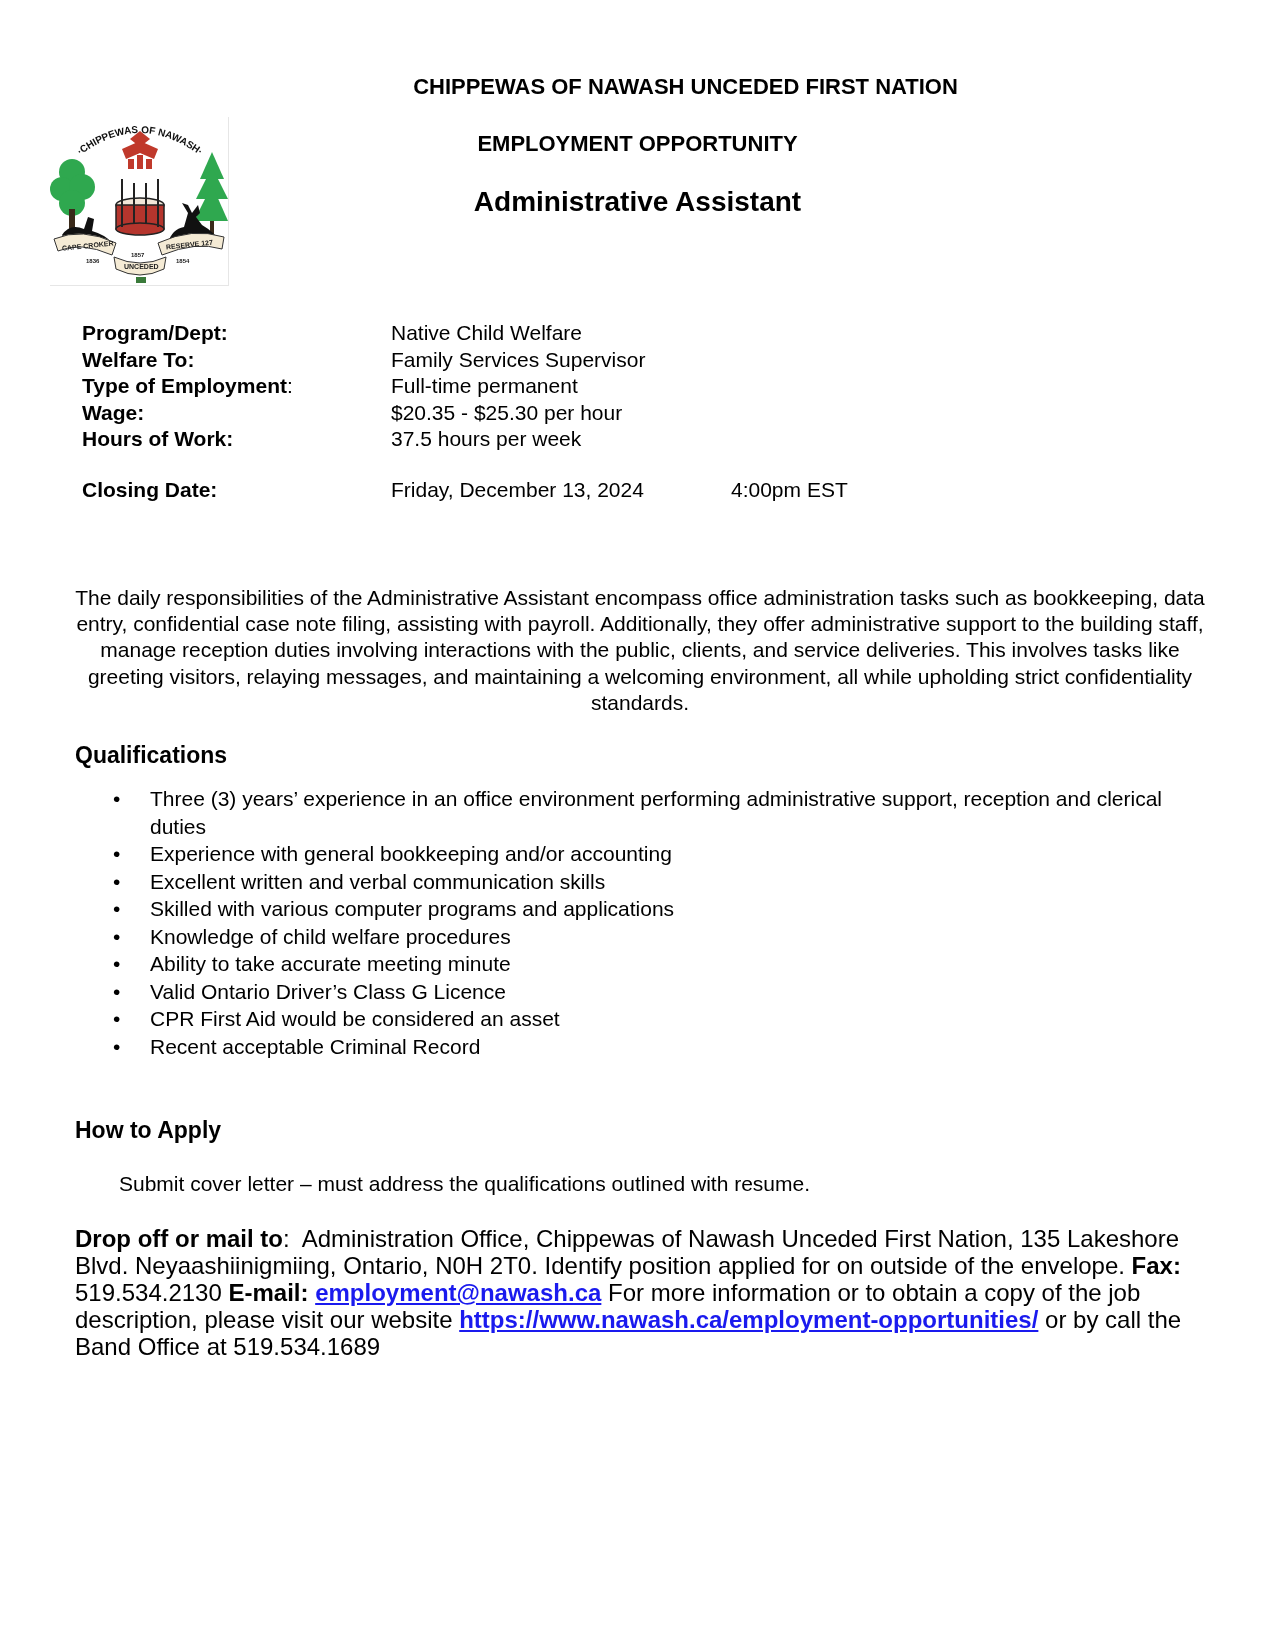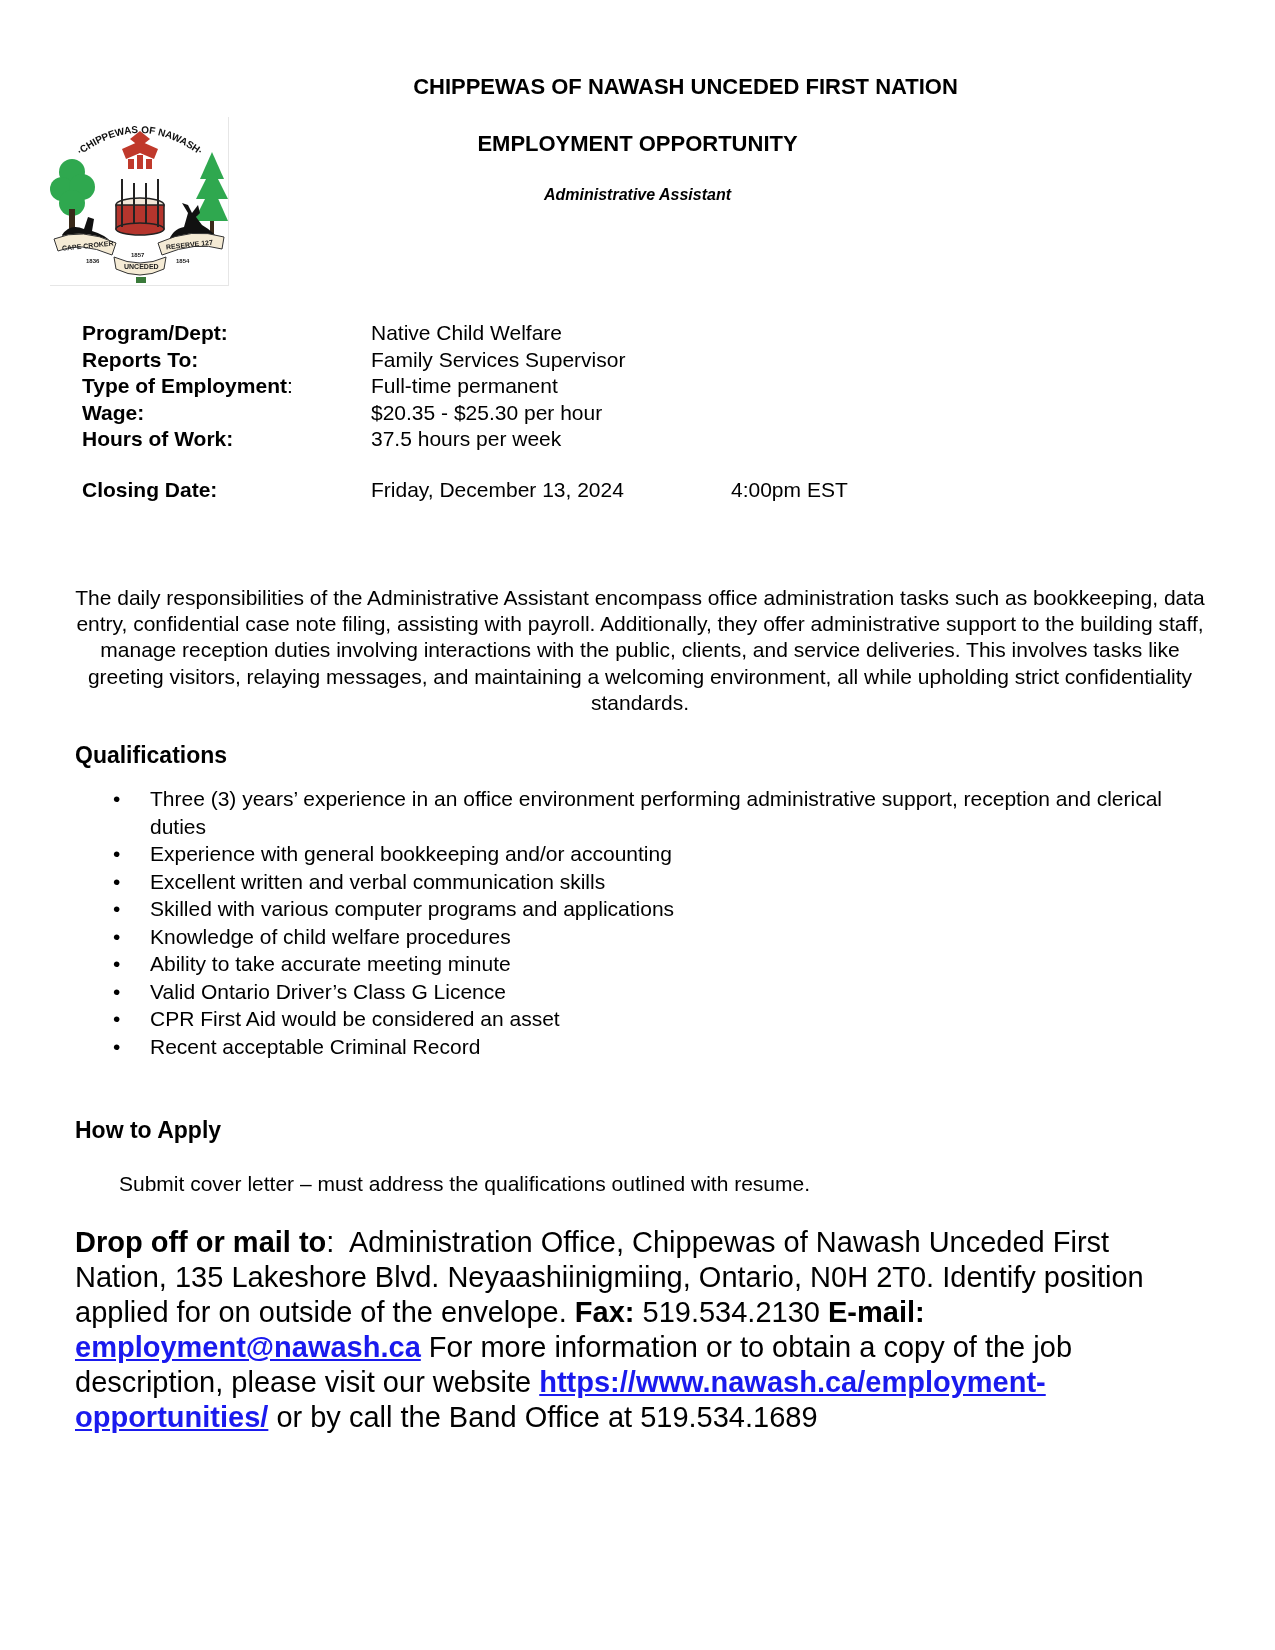--- a/index.html
+++ b/index.html
@@ -1,33 +1,33 @@
 <!DOCTYPE html>
 <html><head>
 <meta charset="utf-8">
 <style>
   html, body { margin: 0; padding: 0; background: #fff; }
   body { width: 1275px; height: 1650px; position: relative; font-family: "Liberation Sans", sans-serif; color: #000; overflow: hidden; }
   .page { position: absolute; left: 0; top: 0; width: 1275px; height: 1650px; }
   .h1 { position: absolute; left: 0; width: 1275px; text-align: center; top: 74px; font-size: 22px; font-weight: bold; margin-left: 48px; }
   .h2 { position: absolute; left: 0; width: 1275px; text-align: center; top: 131px; font-size: 22px; font-weight: bold; }
-  .h3 { position: absolute; left: 0; width: 1275px; text-align: center; top: 186px; font-size: 16px; font-weight: bold; font-style: italic; }
+  .h3 { position: absolute; left: 0; width: 1275px; text-align: center; top: 186px; font-size: 28px; font-weight: bold; }
   .logo { position: absolute; left: 50px; top: 117px; width: 178px; height: 168px; border-right: 1px solid #e6e6e6; border-bottom: 1px solid #e6e6e6; }
   .info { position: absolute; left: 75px; top: 320px; font-size: 21px; line-height: 26.5px; }
   .info .row { position: relative; height: 26.5px; }
   .info .lbl { position: absolute; left: 7px; font-weight: bold; white-space: nowrap; }
-  .info .val { position: absolute; left: 296px; white-space: nowrap; }
+  .info .val { position: absolute; left: 316px; white-space: nowrap; }
   .info .extra { position: absolute; left: 656px; white-space: nowrap; }
   .para { position: absolute; left: 75px; top: 585px; width: 1130px; font-size: 21px; line-height: 26.2px; text-align: center; }
   .sec { position: absolute; left: 75px; font-size: 23px; font-weight: bold; }
   .quals { position: absolute; left: 75px; top: 785px; width: 1130px; margin: 0; padding: 0; list-style: none; font-size: 21px; line-height: 27.5px; }
   .quals li { position: relative; padding-left: 75px; }
   .quals li .bullet { position: absolute; left: 38px; top: 0; }
   .apply1 { position: absolute; left: 75px; top: 1172px; font-size: 21px; margin-left: 44px; }
-  .apply2 { position: absolute; left: 75px; top: 1225px; width: 1130px; font-size: 29px; line-height: 35px; }
+  .apply2 { position: absolute; left: 75px; top: 1225px; width: 1130px; font-size: 24px; line-height: 27px; }
   .link { color: #1a1aee; font-weight: bold; text-decoration: underline; }
   b { font-weight: bold; }
 </style>
 </head>
 <body>
 
 <div class="page">
 
   <div class="h1">CHIPPEWAS OF NAWASH UNCEDED FIRST NATION</div>
 
@@ -92,21 +92,21 @@
 
   <div class="h2">EMPLOYMENT OPPORTUNITY</div>
   <div class="h3">Administrative Assistant</div>
 
   <div class="info">
     <div class="row">
       <span class="lbl">Program/Dept:</span>
       <span class="val">Native Child Welfare</span>
     </div>
     <div class="row">
-      <span class="lbl">Reports To:</span>
+      <span class="lbl">Welfare To:</span>
       <span class="val">Family Services Supervisor</span>
     </div>
     <div class="row">
       <span class="lbl"><span>Type of Employment</span><span style="font-weight:normal">:</span></span>
       <span class="val">Full-time permanent</span>
     </div>
     <div class="row">
       <span class="lbl">Wage:</span>
       <span class="val">$20.35 - $25.30 per hour</span>
     </div>

